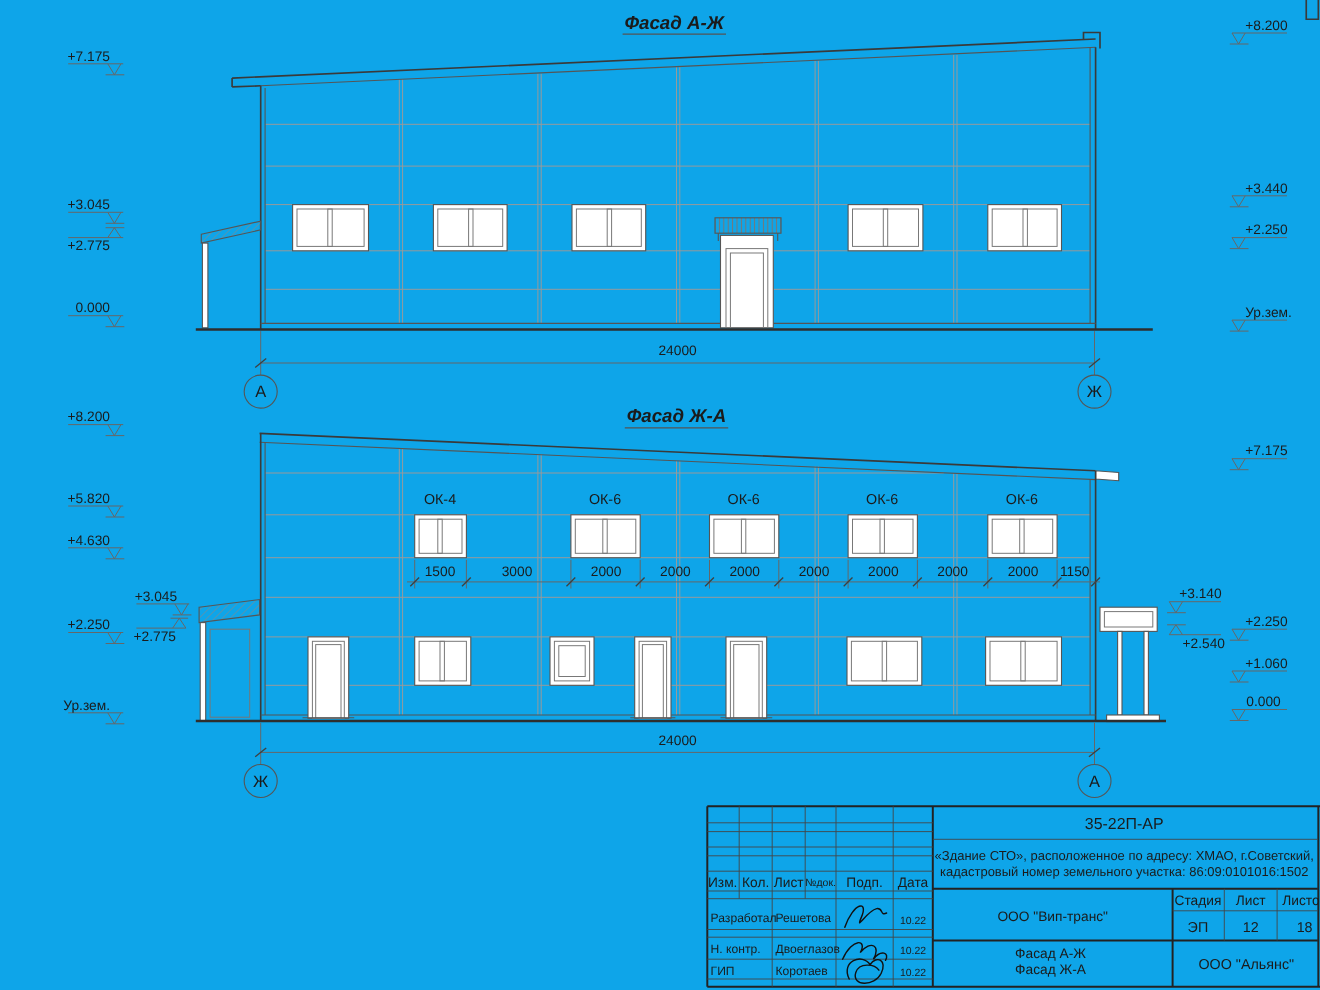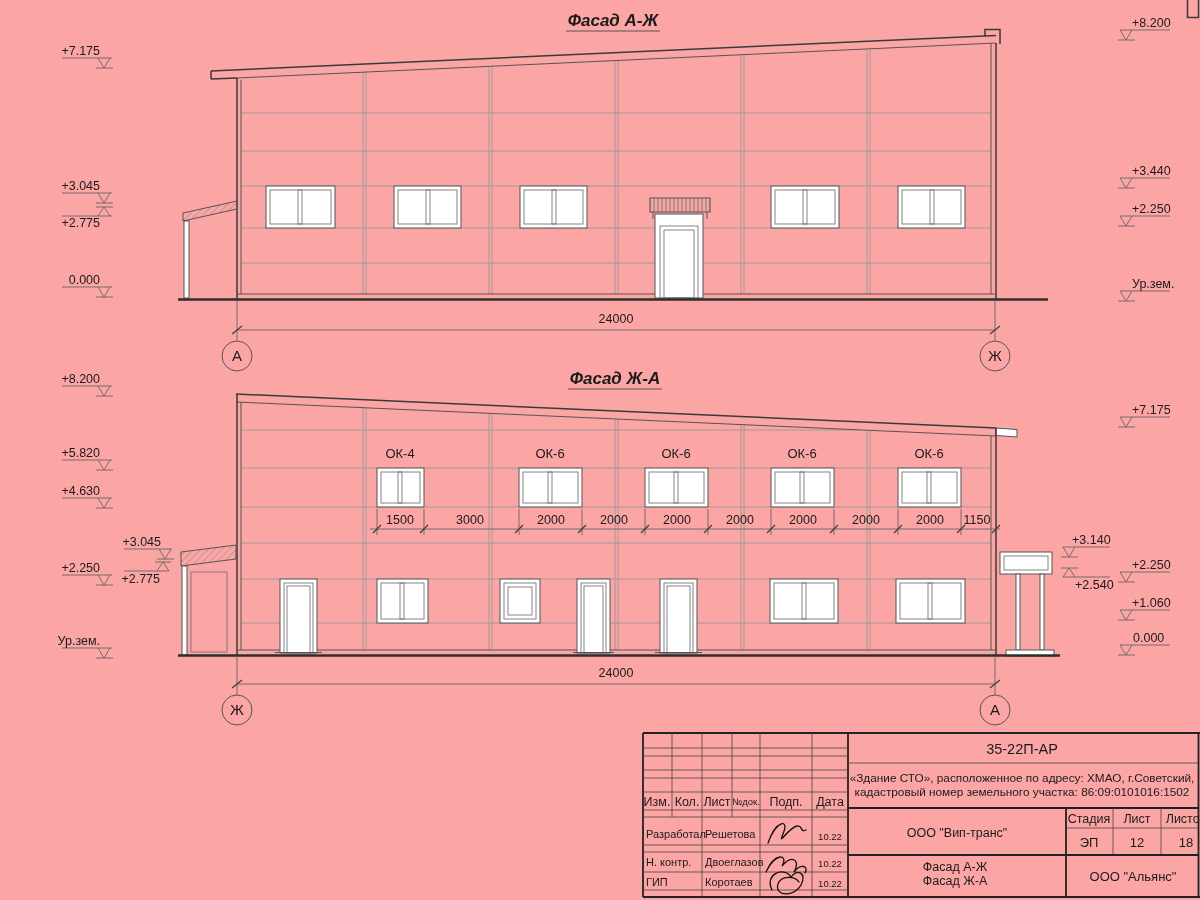--- a/index.html
+++ b/index.html
@@ -1,16 +1,16 @@
 <!DOCTYPE html>
 <html><head>
 <meta charset="utf-8">
 <style>
   html,body{margin:0;padding:0;background:#ffffff;}
-  .sheet{position:relative;width:1200px;height:900px;background:#fca5a5;overflow:hidden;}
+  .sheet{position:relative;width:1200px;height:900px;background:#0ea5e9;overflow:hidden;}
   svg text{font-family:"Liberation Sans",sans-serif;fill:#1b1b1b;font-size:12.5px;}
   .ftitle{font-size:17px;font-style:italic;font-weight:bold;}
   .axl{font-size:15px;}
   .dimt{font-size:12.5px;}
   .okt{font-size:13px;}
   .tbh{font-size:12.5px;}
   .tbs{font-size:11px;}
   .tbxs{font-size:9.5px;}
   .tbb{font-size:14.5px;}
   .tbd{font-size:11.8px;}

